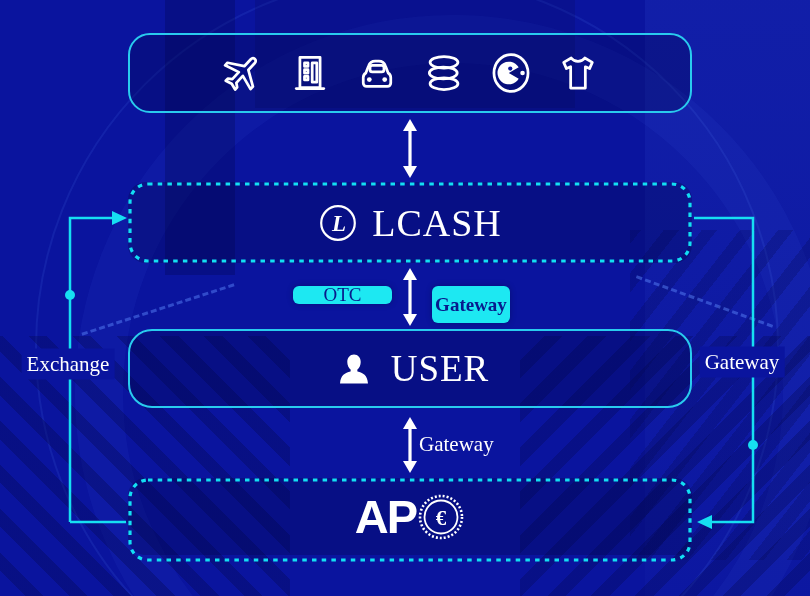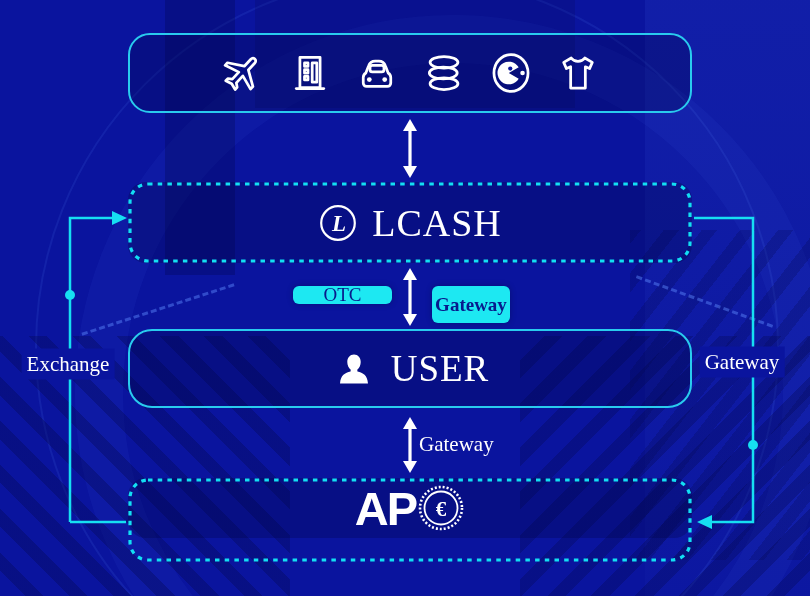--- a/index.html
+++ b/index.html
@@ -154,21 +154,21 @@
 
   <div class="box solid" style="left:128px;top:329px;width:564px;height:79px;border-radius:24px;">
     <div class="node-content">
       <svg width="46" height="46" viewBox="0 0 24 24">
         <path fill="#ffffff" d="M12 4.4c2.1 0 3.5 1.7 3.5 4 0 1.6-.7 3.2-1.8 4l.1.9c2.9.7 5.2 1.9 5.5 6.2H4.7c.3-4.3 2.6-5.5 5.5-6.2l.1-.9c-1.1-.8-1.8-2.4-1.8-4 0-2.3 1.4-4 3.5-4z"></path>
       </svg>
       <span class="node-label" style="font-size:37px;">USER</span>
     </div>
   </div>
 
-  <div class="box dashed" style="left:128px;top:478px;width:564px;height:60px;">
+  <div class="box dashed" style="left:128px;top:478px;width:564px;height:77px;">
     <svg class="dash-border" width="564" height="84">
       <rect x="2" y="2" width="560" height="80" rx="18" fill="none" stroke="#12dff4" stroke-width="3.2" stroke-dasharray="4.5 5.2"></rect>
     </svg>
     <div class="node-content" style="gap:2px;">
       <span class="ap-wordmark">AP</span>
       <svg width="48" height="48" viewBox="0 0 48 48" style="margin-left:-1px;">
         <circle cx="24" cy="24" r="21" fill="none" stroke="#ffffff" stroke-width="2.6" stroke-dasharray="2 2"></circle>
         <circle cx="24" cy="24" r="16.5" fill="none" stroke="#ffffff" stroke-width="1.8"></circle>
         <text x="24" y="31.5" text-anchor="middle" font-size="21" font-weight="bold" font-family="Liberation Serif, DejaVu Serif, serif" fill="#ffffff">€</text>
       </svg>

